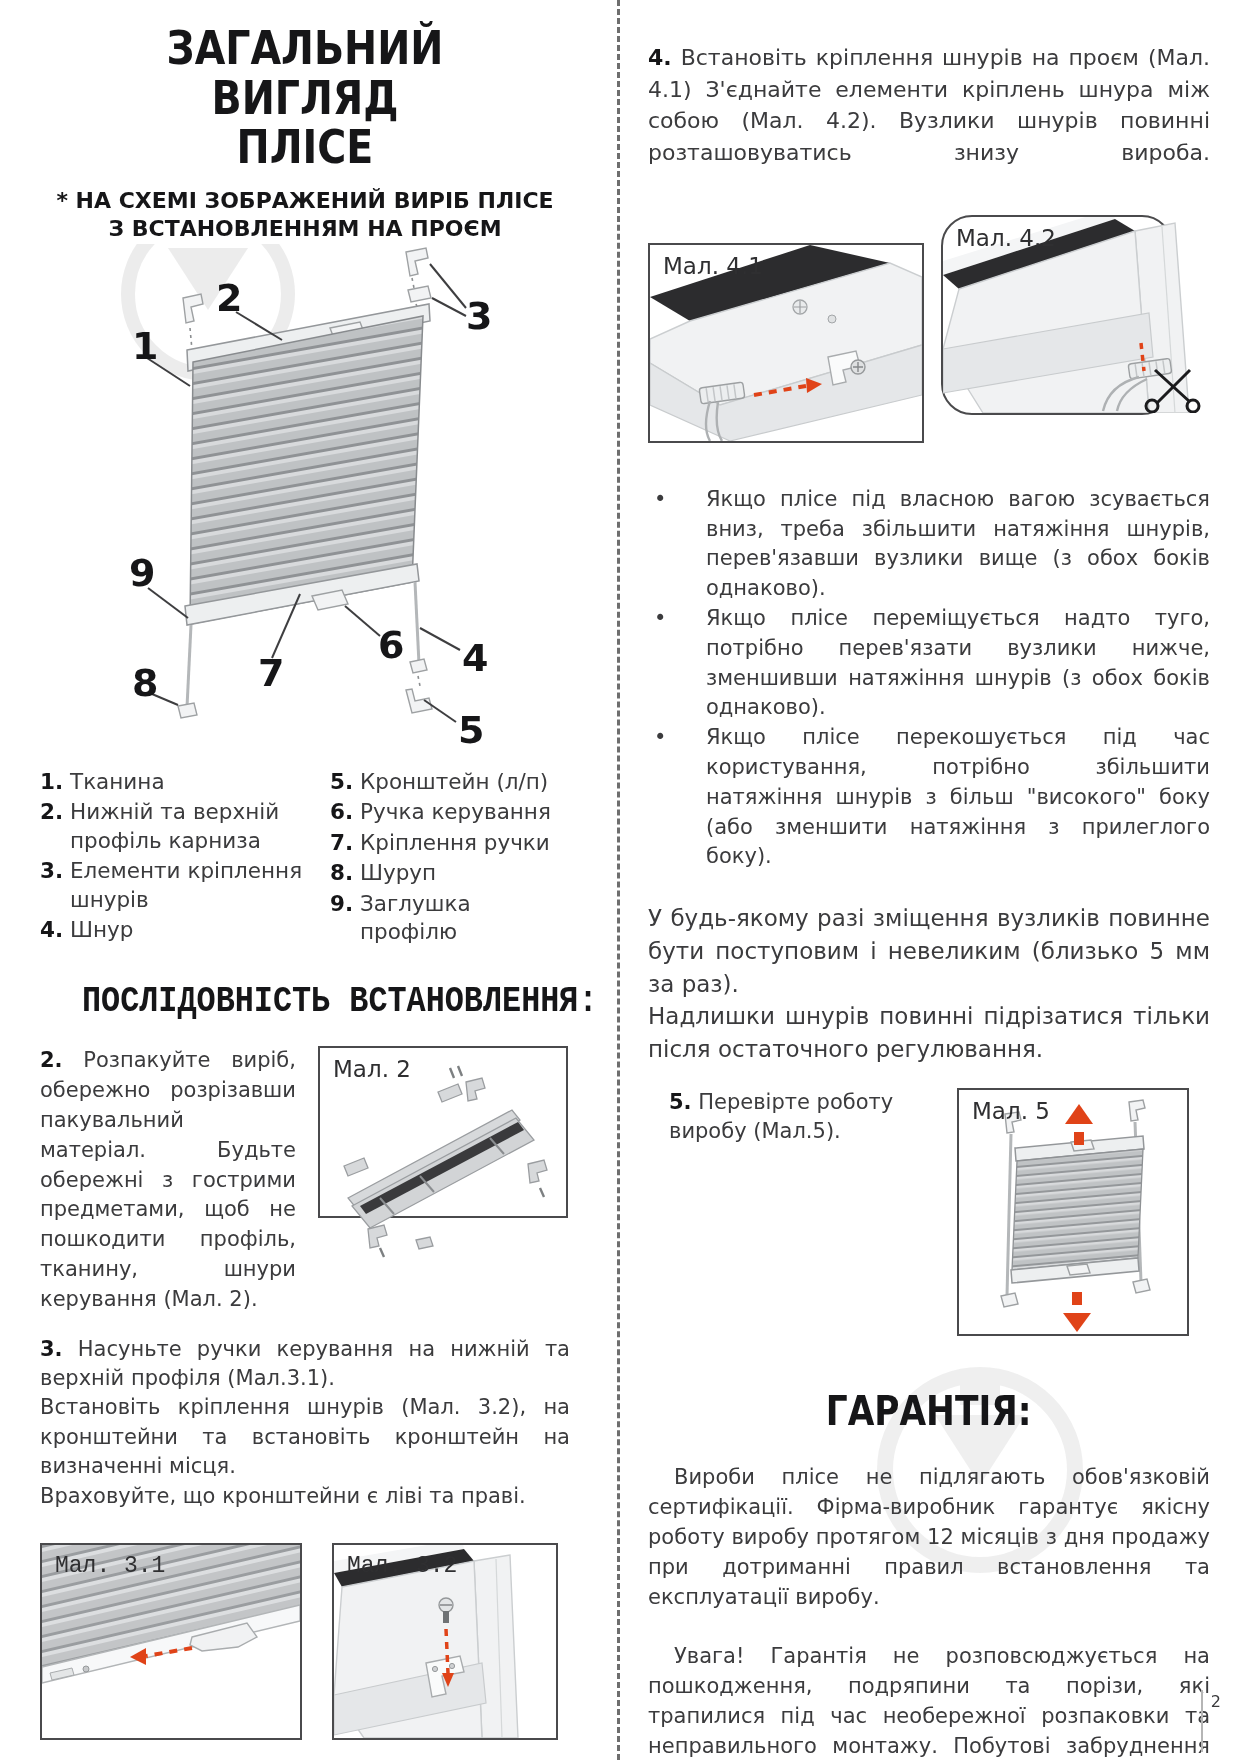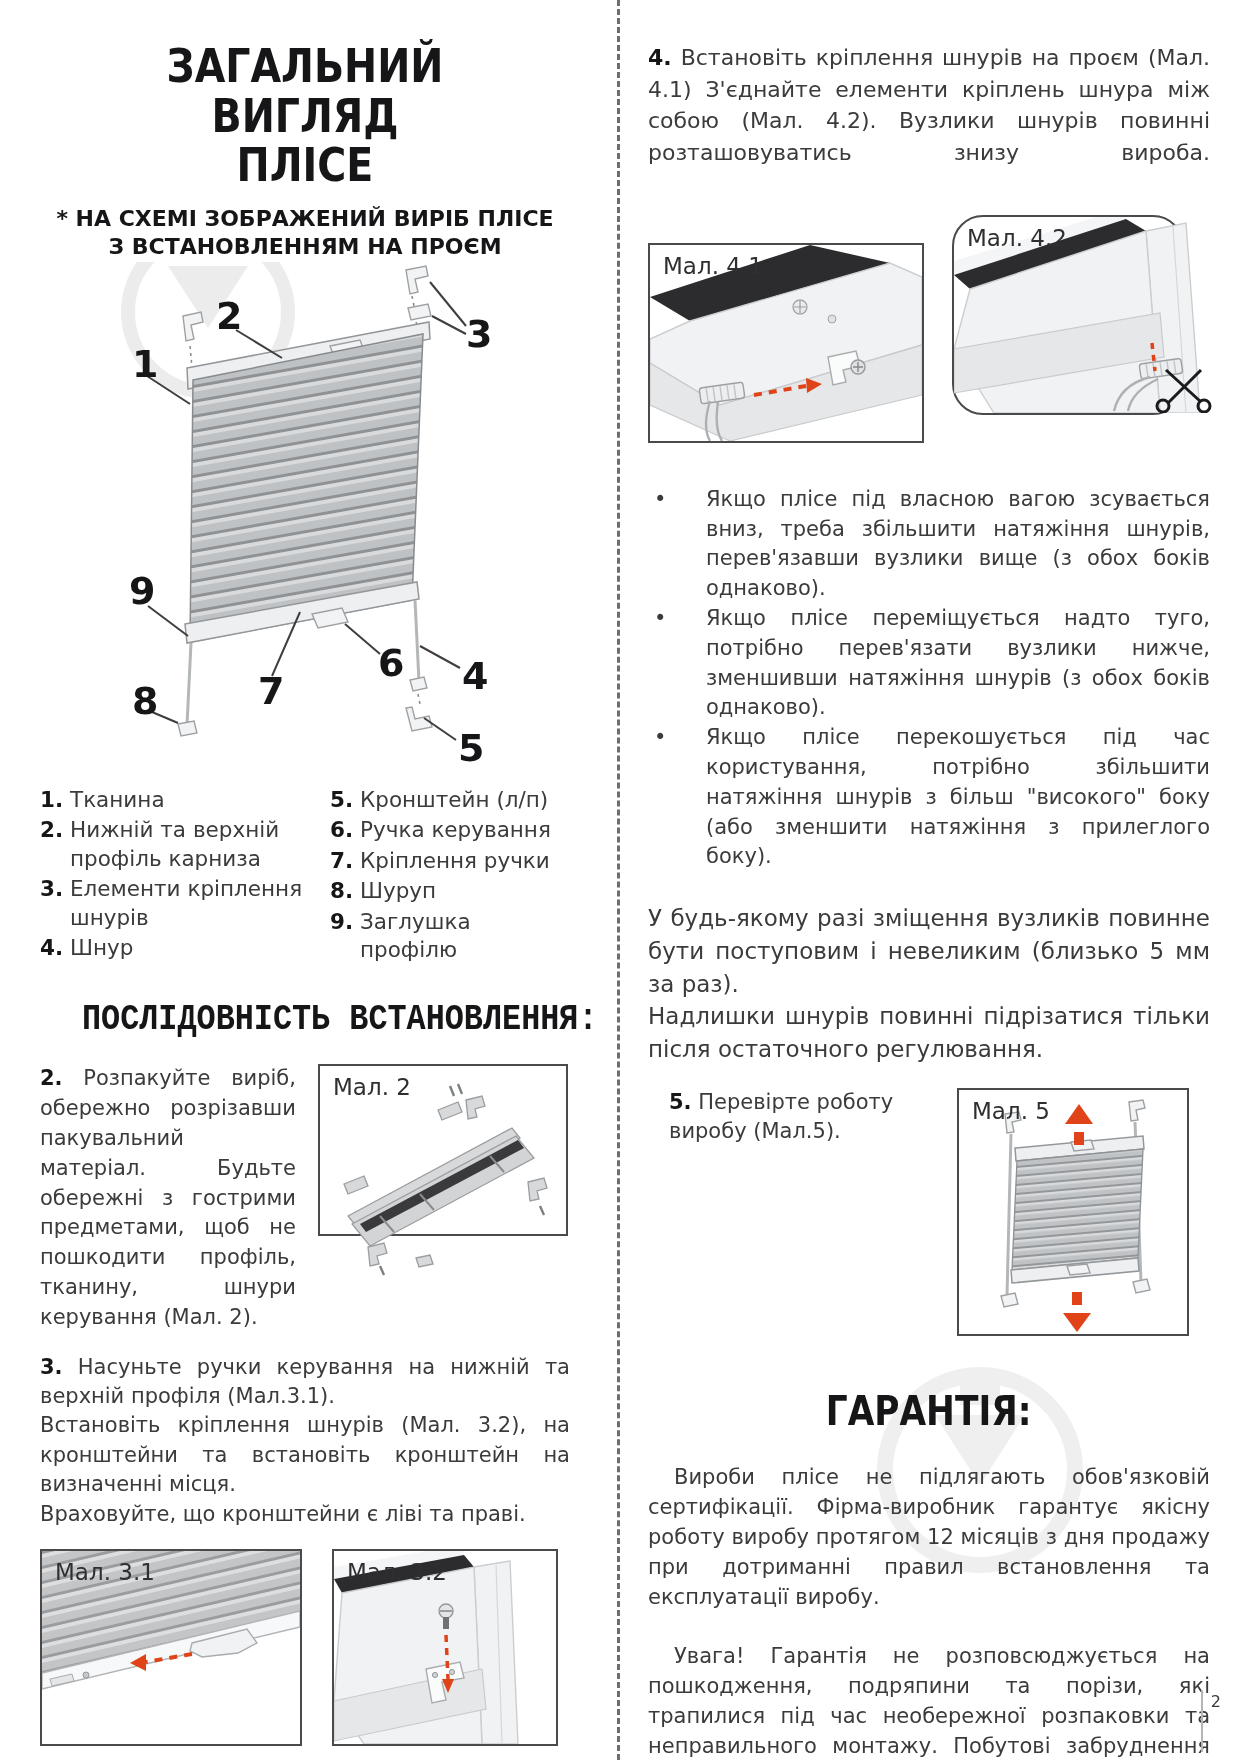--- a/index.html
+++ b/index.html
@@ -2,21 +2,21 @@
 <html><head>
 <meta charset="utf-8">
 <style>
   html,body{margin:0;padding:0;}
   body{
     width:1245px;height:1760px;position:relative;background:#ffffff;
     font-family:"DejaVu Sans",sans-serif;color:#3b3b3d;overflow:hidden;
   }
   .divider{position:absolute;left:617px;top:0;height:1760px;width:0;
     border-left:3px dashed #6e6e6e;}
-  .col-left{position:absolute;left:40px;top:42px;width:530px;z-index:2;}
+  .col-left{position:absolute;left:40px;top:24px;width:530px;z-index:2;}
   .col-right{position:absolute;left:648px;top:42px;width:562px;z-index:2;}
   .watermark-2{position:absolute;left:840px;top:1320px;z-index:1;}
   .doc-title{font-size:46px;line-height:1.08;font-weight:800;color:#161618;
     text-align:center;white-space:pre-line;}
   .doc-title>span,.seq-heading>span,.warranty-heading>span{display:inline-block;transform:scaleX(0.86);transform-origin:center;}
   .doc-subtitle{font-size:22px;line-height:1.25;font-weight:700;color:#161618;
     text-align:center;white-space:pre-line;margin-top:14px;}
   .main-diagram{position:relative;width:530px;height:520px;margin-top:2px;}
   .legend{display:flex;margin-top:4px;font-size:21.5px;line-height:1.32;}
   .legend-col-a{width:290px;}
@@ -27,27 +27,27 @@
   .seq-heading{font-size:37px;font-weight:800;color:#161618;text-align:center;
     margin-top:32px;white-space:nowrap;font-family:Liberation Mono, monospace;}
   .step2-row{display:flex;margin-top:24px;}
   .step2-text{width:256px;font-size:21px;line-height:1.42;text-align:justify;}
   .step-num{font-weight:700;color:#161618;}
   .fig-box{position:relative;border:2px solid #4a4a4c;background:#fff;box-sizing:border-box;}
   .fig-label{position:absolute;top:8px;left:13px;font-size:23px;color:#2f2f31;z-index:3;}
   .fig2{width:250px;height:172px;margin-left:22px;}
   .step3{margin-top:20px;font-size:21px;line-height:1.4;}
   .step3 .j{text-align:justify;}
-  .figs3-row{display:flex;margin-top:20px;}
+  .figs3-row{display:flex;margin-top:32px;font-family:Liberation Mono, monospace;}
   .fig31{width:262px;height:197px;}
   .fig32{width:226px;height:197px;margin-left:30px;}
   .step4{font-size:22px;line-height:1.44;text-align:justify;text-align-last:justify;}
   .figs4-row{display:flex;margin-top:46px;}
   .fig41{width:276px;height:200px;margin-top:28px;}
-  .fig42{width:232px;height:200px;margin-left:28px;border-radius:31px;}
+  .fig42{width:232px;height:200px;margin-left:17px;border-radius:31px;}
   .bullets{margin-top:42px;font-size:21px;line-height:1.42;}
   .bullet{display:flex;}
   .bullet-dot{width:52px;flex:none;padding-left:6px;}
   .bullet-text{flex:1;text-align:justify;}
   .note{margin-top:0;font-size:23px;line-height:1.42;text-align:justify;}
   .notes{margin-top:30px;}
   .step5-row{display:flex;margin-top:22px;justify-content:center;}
   .step5-text{width:288px;font-size:21px;line-height:1.4;}
   .fig5{width:232px;height:248px;margin-left:0;}
   .warranty-heading{font-size:40px;font-weight:800;color:#161618;text-align:center;margin-top:52px;}

